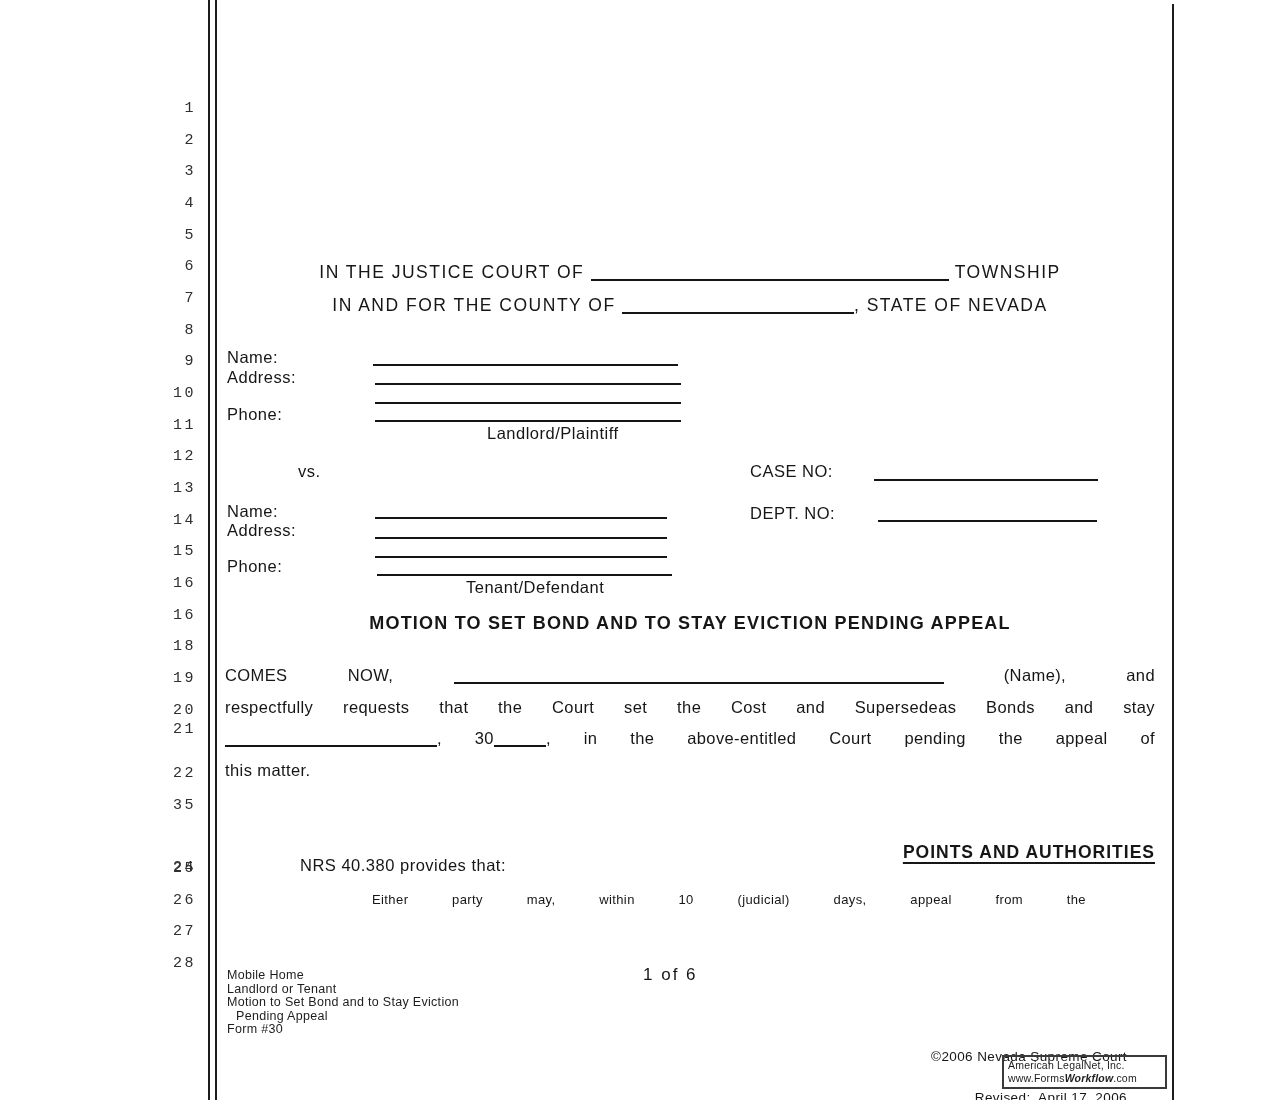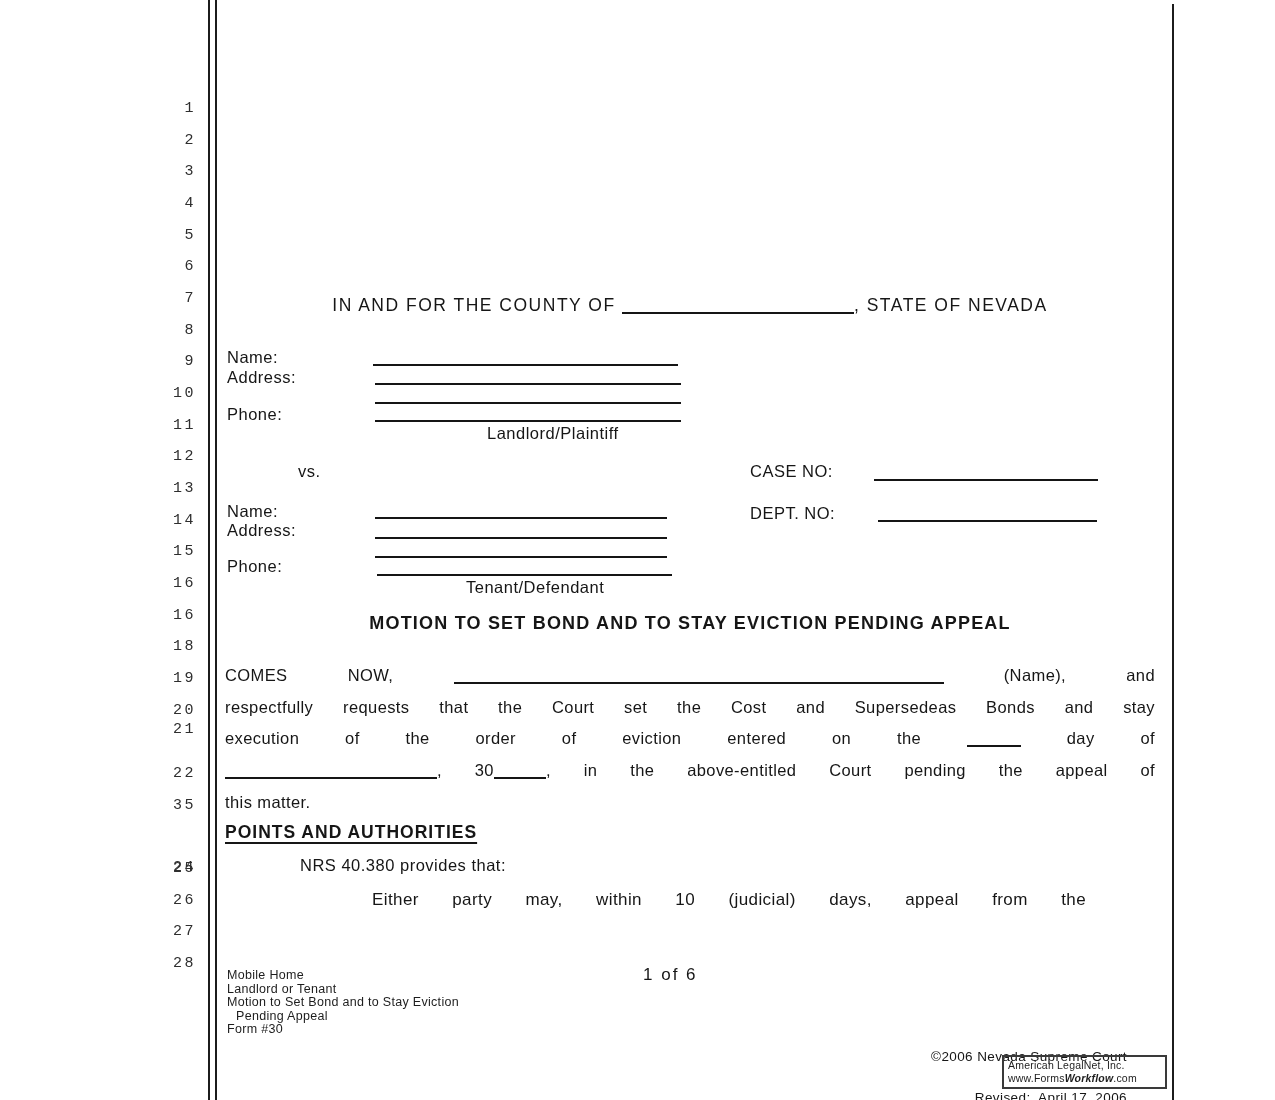--- a/index.html
+++ b/index.html
@@ -12,23 +12,23 @@
   .txt{position:absolute;font-size:16.5px;letter-spacing:0.5px;white-space:nowrap;}
   .uline{position:absolute;height:2px;background:#151515;}
   .blank{display:inline-block;border-bottom:2px solid #151515;height:18px;margin-bottom:-3px;}
   .hline{position:absolute;left:225px;width:930px;text-align:center;
          font-size:17.5px;letter-spacing:1.5px;white-space:nowrap;}
   .title{position:absolute;left:225px;width:930px;text-align:center;font-weight:bold;
          font-size:18px;letter-spacing:1.2px;white-space:nowrap;}
   .bodyblock{position:absolute;left:225px;width:930px;font-size:16.5px;letter-spacing:0.4px;}
   .bline{height:31.7px;line-height:31.7px;}
   .just{text-align:justify;text-align-last:justify;}
-  .quoteblock{position:absolute;left:372px;width:714px;font-size:17px;letter-spacing:0.4px;}
-  .points{position:absolute;left:225px;width:930px;text-align:left;font-weight:bold;
-          font-size:17.5px;letter-spacing:1px;}
+  .quoteblock{position:absolute;left:372px;width:714px;font-size:13px;letter-spacing:0.4px;}
+  .points{position:absolute;left:225px;width:930px;text-align:right;font-weight:bold;
+          font-size:17.5px;letter-spacing:1px;margin-top:20px;}
   .points span{text-decoration:underline;text-decoration-thickness:2px;text-underline-offset:4px;}
   .smallfooter{position:absolute;left:227px;top:969px;font-size:12.5px;line-height:13.6px;
                letter-spacing:0.3px;color:#1d1d1d;}
   .pagenum{position:absolute;left:643px;top:965px;font-size:17px;letter-spacing:2px;}
   .copyblock{position:absolute;left:700px;top:1022px;width:427px;text-align:right;
              font-size:13.5px;line-height:13.8px;letter-spacing:0.4px;white-space:pre;}
   .alnbox{position:absolute;left:1002px;top:1055px;width:153px;border:2px solid #3a3a3a;
           padding:2px 4px 3px 4px;font-size:10.5px;line-height:12.5px;letter-spacing:0.2px;
           color:#1d1d1d;white-space:nowrap;}
   .alnbox .wf{font-style:italic;font-weight:600;}
@@ -64,20 +64,25 @@
   <span class="lineno" style="top:859px">24</span>
   <span class="lineno" style="top:860px">25</span>
   <span class="lineno" style="top:892px">26</span>
   <span class="lineno" style="top:923px">27</span>
   <span class="lineno" style="top:955px">28</span>
 
   <div class="vrule" style="left:208px;top:0;height:1100px"></div>
   <div class="vrule" style="left:215px;top:0;height:1100px"></div>
   <div class="vrule" style="left:1172px;top:4px;height:1096px"></div>
 
+  <div class="hline" style="top:261px">
+    <span>IN THE JUSTICE COURT OF</span>
+    <span class="blank" style="width:358px"></span>
+    <span>TOWNSHIP</span>
+  </div>
   <div class="hline" style="top:294px">
     <span>IN AND FOR THE COUNTY OF</span>
     <span class="blank" style="width:232px"></span><span>, STATE OF NEVADA</span>
   </div>
 
   <div class="txt" style="left:227px;top:348px">Name:</div>
   <div class="uline" style="left:373px;top:364px;width:305px"></div>
   <div class="txt" style="left:227px;top:368px">Address:</div>
   <div class="uline" style="left:375px;top:383px;width:306px"></div>
   <div class="uline" style="left:375px;top:402px;width:306px"></div>
@@ -104,25 +109,20 @@
 
   <div class="bodyblock" style="top:660px">
     <div class="bline just">
       <span>COMES NOW,</span>
       <span class="blank" style="width:490px"></span>
       <span>(Name),</span>
       <span>and</span>
     </div>
     <div class="bline just">
       <span>respectfully requests that the Court set the Cost and Supersedeas Bonds and stay</span>
-    </div>
-    <div class="bline just">
-      <span>execution of the order of eviction entered on the</span>
-      <span class="blank" style="width:54px"></span>
-      <span>day of</span>
     </div>
     <div class="bline just">
       <span class="blank" style="width:212px"></span><span>, 30</span><span class="blank" style="width:52px"></span><span>, in the above-entitled Court pending the appeal of</span>
     </div>
     <div class="bline">
       <span>this matter.</span>
     </div>
   </div>
 
   <div class="points" style="top:822px">

